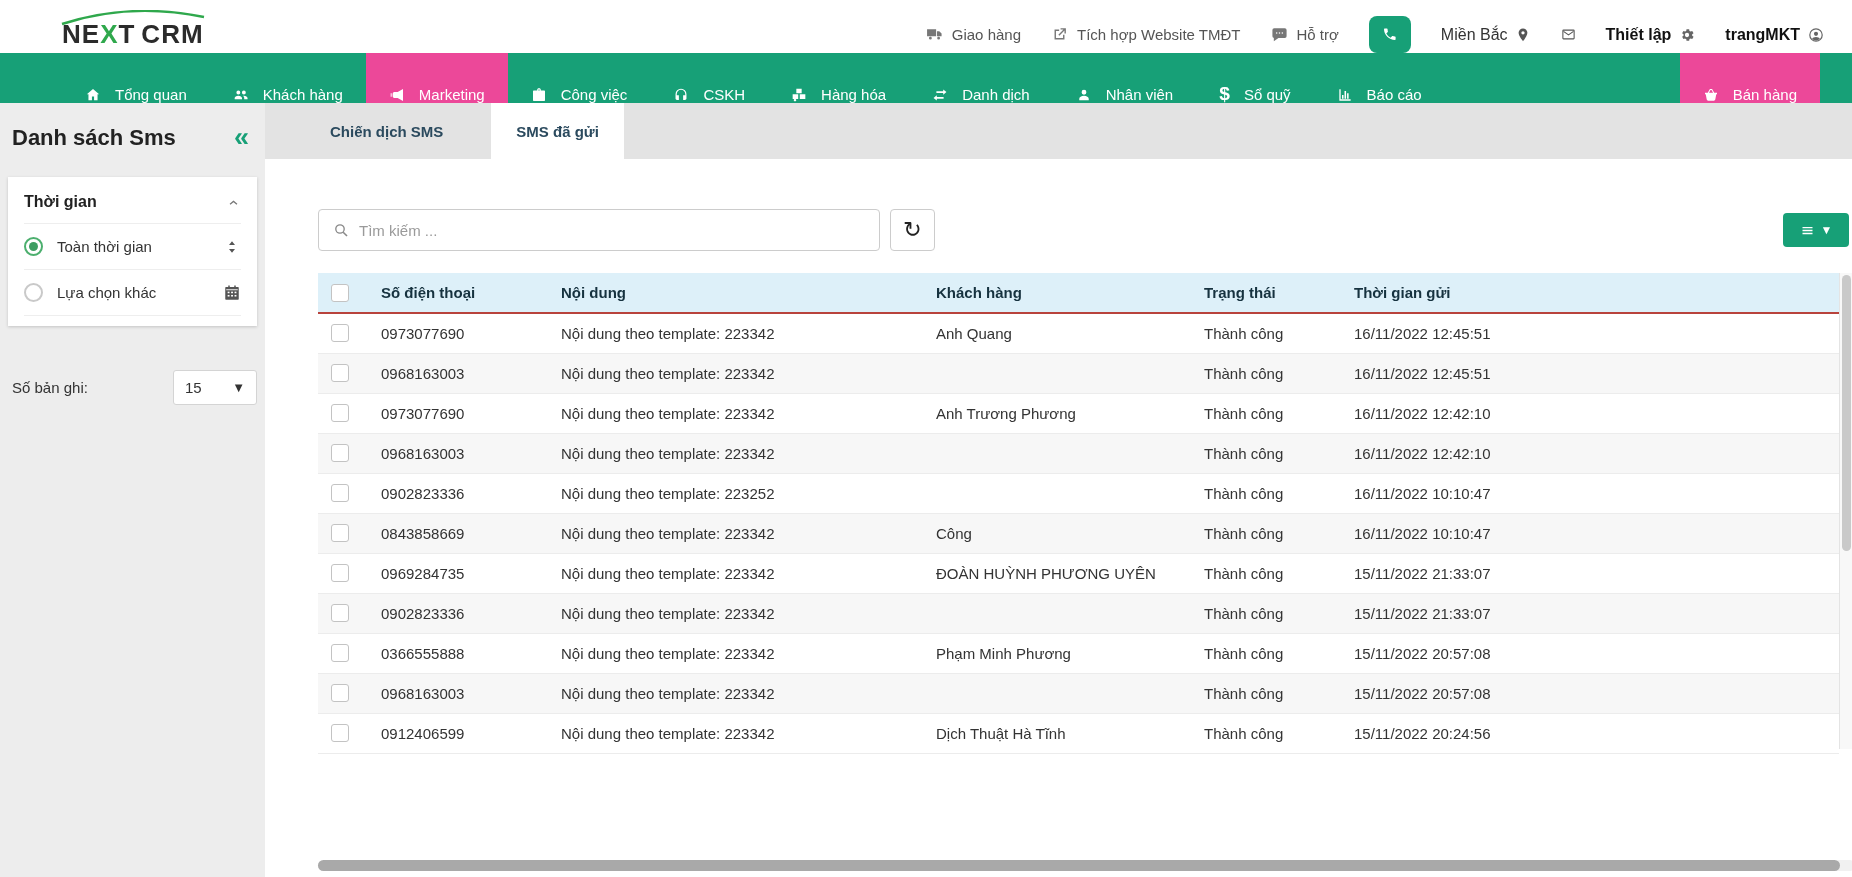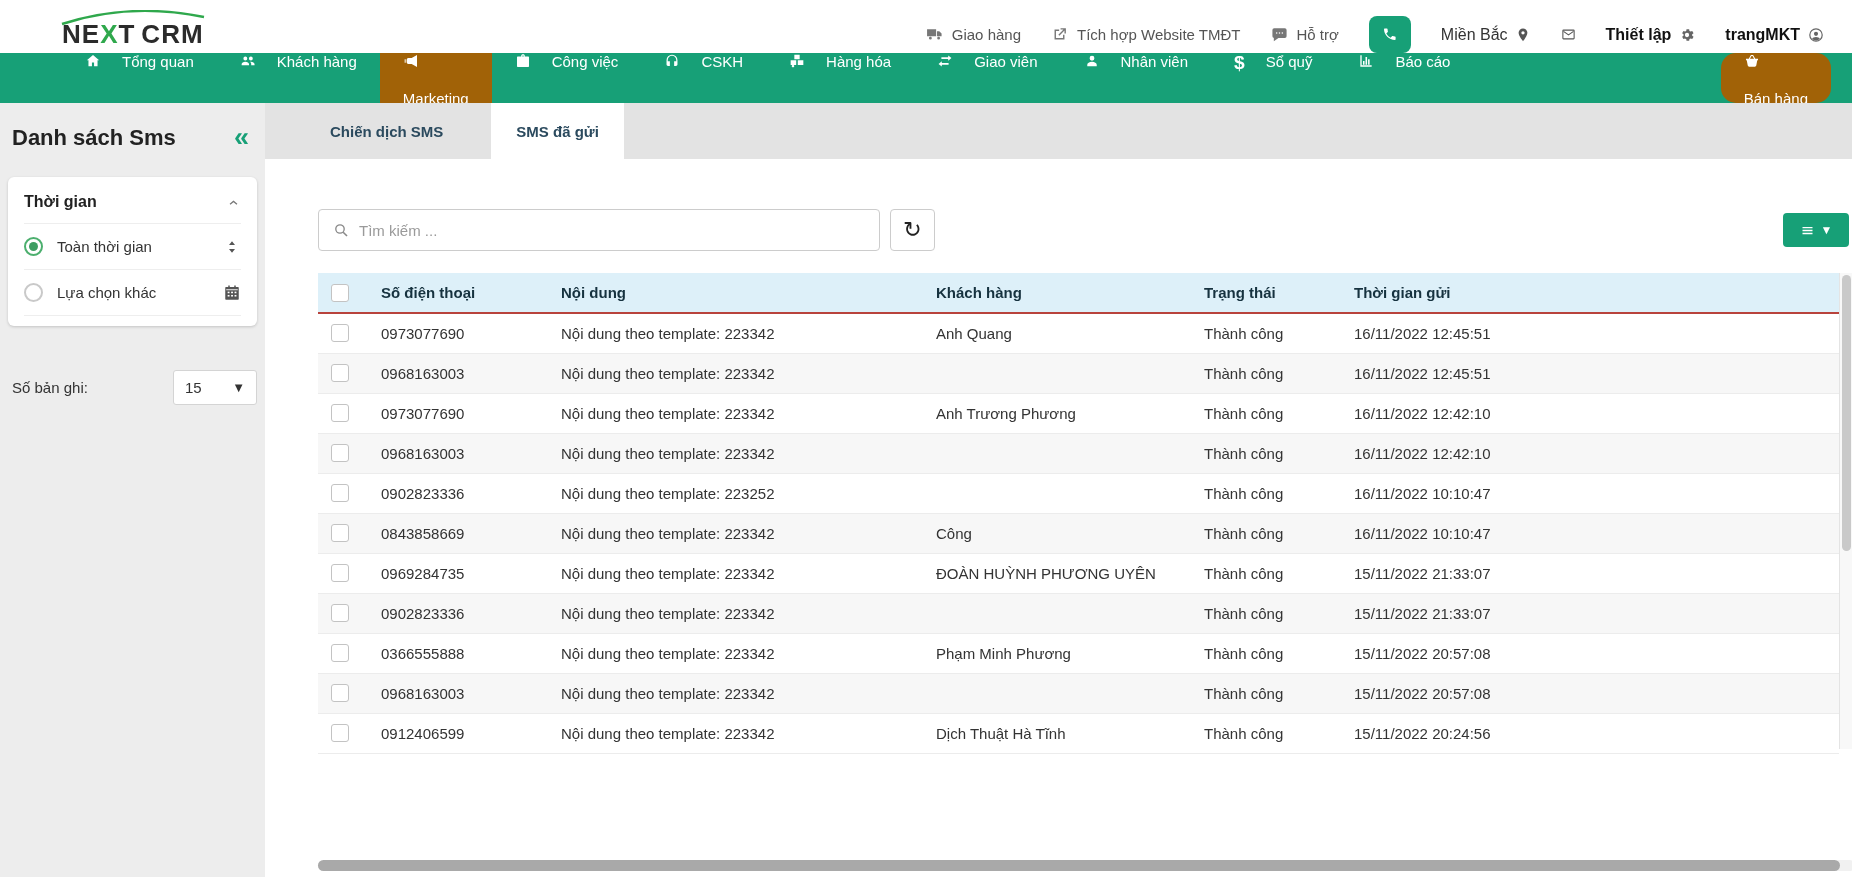--- a/index.html
+++ b/index.html
@@ -23,37 +23,37 @@
     align-items:center; justify-content:center; color:#fff; cursor:pointer; }
   .region { display:flex; gap:7px; color:#333; font-size:16px; cursor:pointer; }
   .region .icon { color:#555; }
   .mail-icon { color:#555; cursor:pointer; }
   .strong-link { display:flex; align-items:center; gap:8px; font-weight:bold; color:#111;
     font-size:16px; cursor:pointer; }
   .strong-link .icon { color:#666; }
 
   
   .nav { height:50px; background:#17a077; display:flex; align-items:stretch; padding-left:62px; }
-  .nav-item { display:flex; align-items:flex-start; gap:21px; padding:0 23px; color:#fff;
+  .nav-item { display:flex; align-items:flex-end; gap:14px; padding:0 23px; color:#fff;
     font-size:15px; cursor:pointer; white-space:nowrap; }
-  .nav-item.active { background:#a16207;flex-direction:column; }
-  .nav-item.push-right { margin-left:auto; margin-right:21px;border-radius:15px; }
+  .nav-item.active { background:#ec4899; }
+  .nav-item.push-right { margin-left:auto; margin-right:32px; }
   .nav-item .icon { font-size:16px; }
 
   
   .main { display:flex; height:774px; }
   .sidebar { width:265px; background:#ededed; flex-shrink:0; }
   .content { flex:1; background:#fff; position:relative; display:flex; flex-direction:column; }
 
   
   .sb-title-row { display:flex; align-items:center; justify-content:space-between;
     padding:22px 16px 0 12px; }
   .sb-title { font-size:22px; font-weight:bold; color:#222; }
   .collapse-btn { color:#17a077; font-size:27px; cursor:pointer; margin-top:-2px; }
-  .filter-card { background:#fff; border-radius:6px; margin:26px 8px 0 8px; padding:4px 16px 2px 16px;
+  .filter-card { background:#fff; border-radius:0; margin:26px 8px 0 8px; padding:4px 16px 2px 16px;
     box-shadow:0 1px 3px rgba(0,0,0,.18); }
   .filter-head { display:flex; align-items:center; justify-content:space-between;
     padding:12px 0 12px 0; cursor:pointer; }
   .filter-title { font-size:16px; font-weight:bold; color:#222; }
   .filter-head .icon { color:#777; }
   .filter-opt { display:flex; align-items:center; padding:13px 0; border-top:1px solid #eee;
     cursor:pointer; }
   .filter-opt:last-child { border-bottom:1px solid #eee; margin-bottom:8px; }
   .radio { width:19px; height:19px; border-radius:50%; border:2px solid #c9c9c9; margin-right:14px;
     position:relative; flex-shrink:0; background:#fff; }
@@ -251,21 +251,21 @@
       </span>
     <span class="lbl">Hàng hóa</span>
   </div>
 
   <div class="nav-item">
     <span class="icon">
         <svg viewBox="0 0 24 24" fill="currentColor" width="1em" height="1em">
           <path d="M16.8 3.6l4.9 4-4.9 4V8.9H6.6V6.4h10.2V3.6zM7.2 12.4v2.7h10.2v2.5H7.2v2.8l-4.9-4z"></path>
         </svg>
       </span>
-    <span class="lbl">Giao viên</span>
+    <span class="lbl">Danh dịch</span>
   </div>
 
   <div class="nav-item">
     <span class="icon">
         <svg viewBox="0 0 24 24" fill="currentColor" width="1em" height="1em">
           <path d="M12 11.5a3.6 3.6 0 1 0 0-7.2 3.6 3.6 0 0 0 0 7.2zm0 1.8c-3.9 0-7.1 2-7.1 4.5v2.2h14.2v-2.2c0-2.5-3.2-4.5-7.1-4.5z"></path>
         </svg>
       </span>
     <span class="lbl">Nhân viên</span>
   </div>

